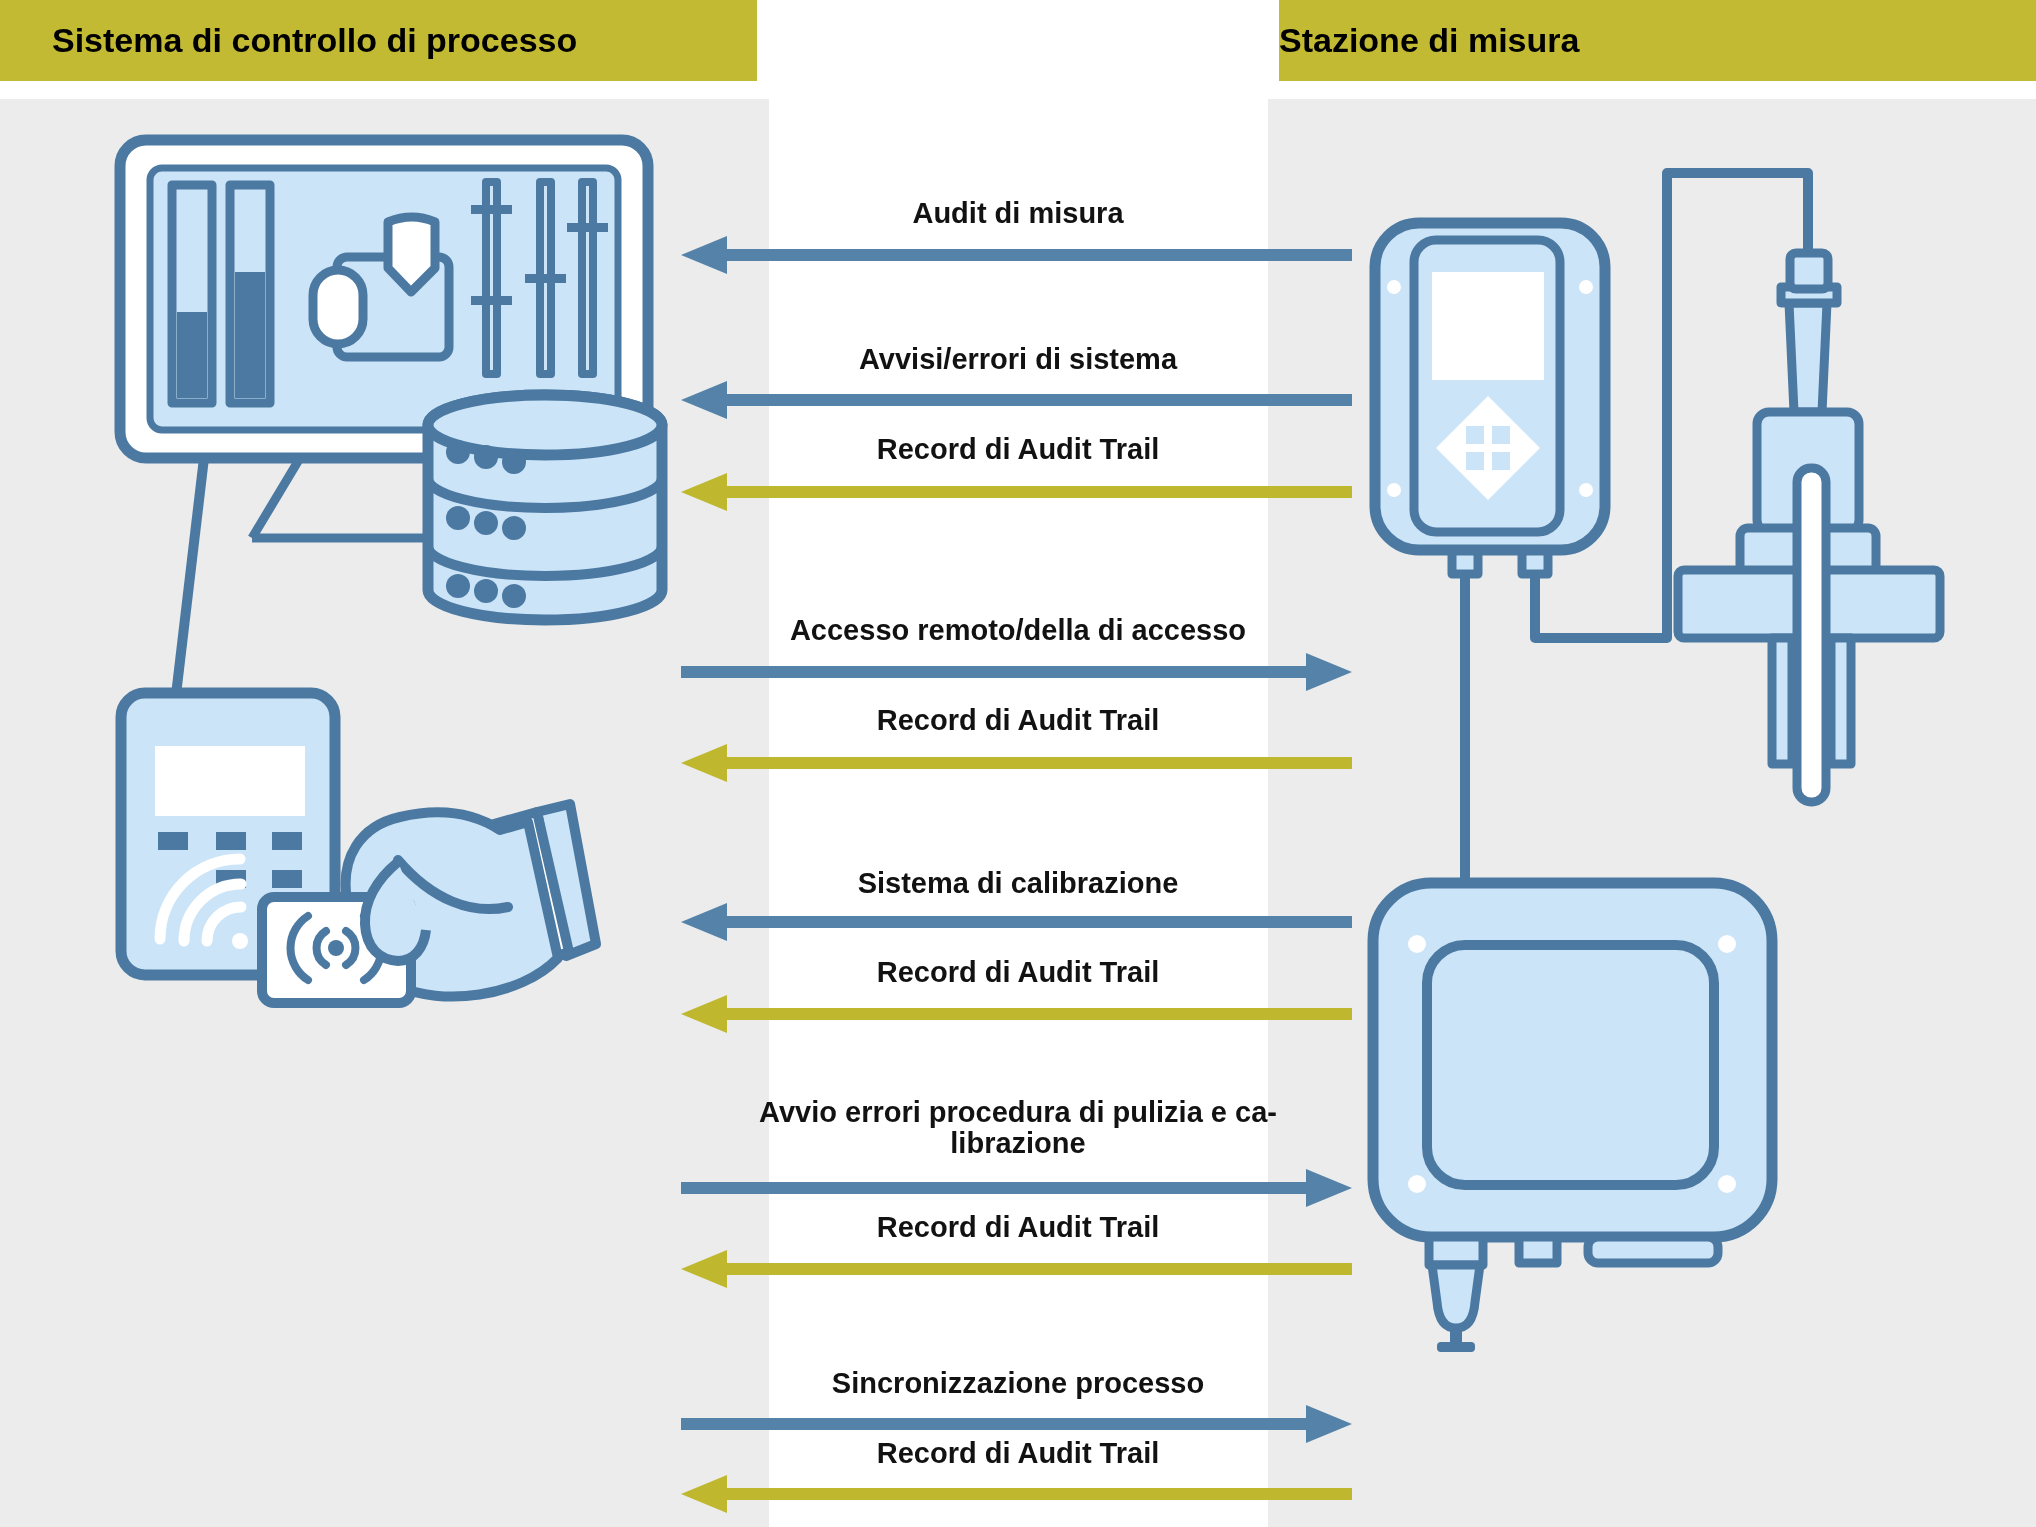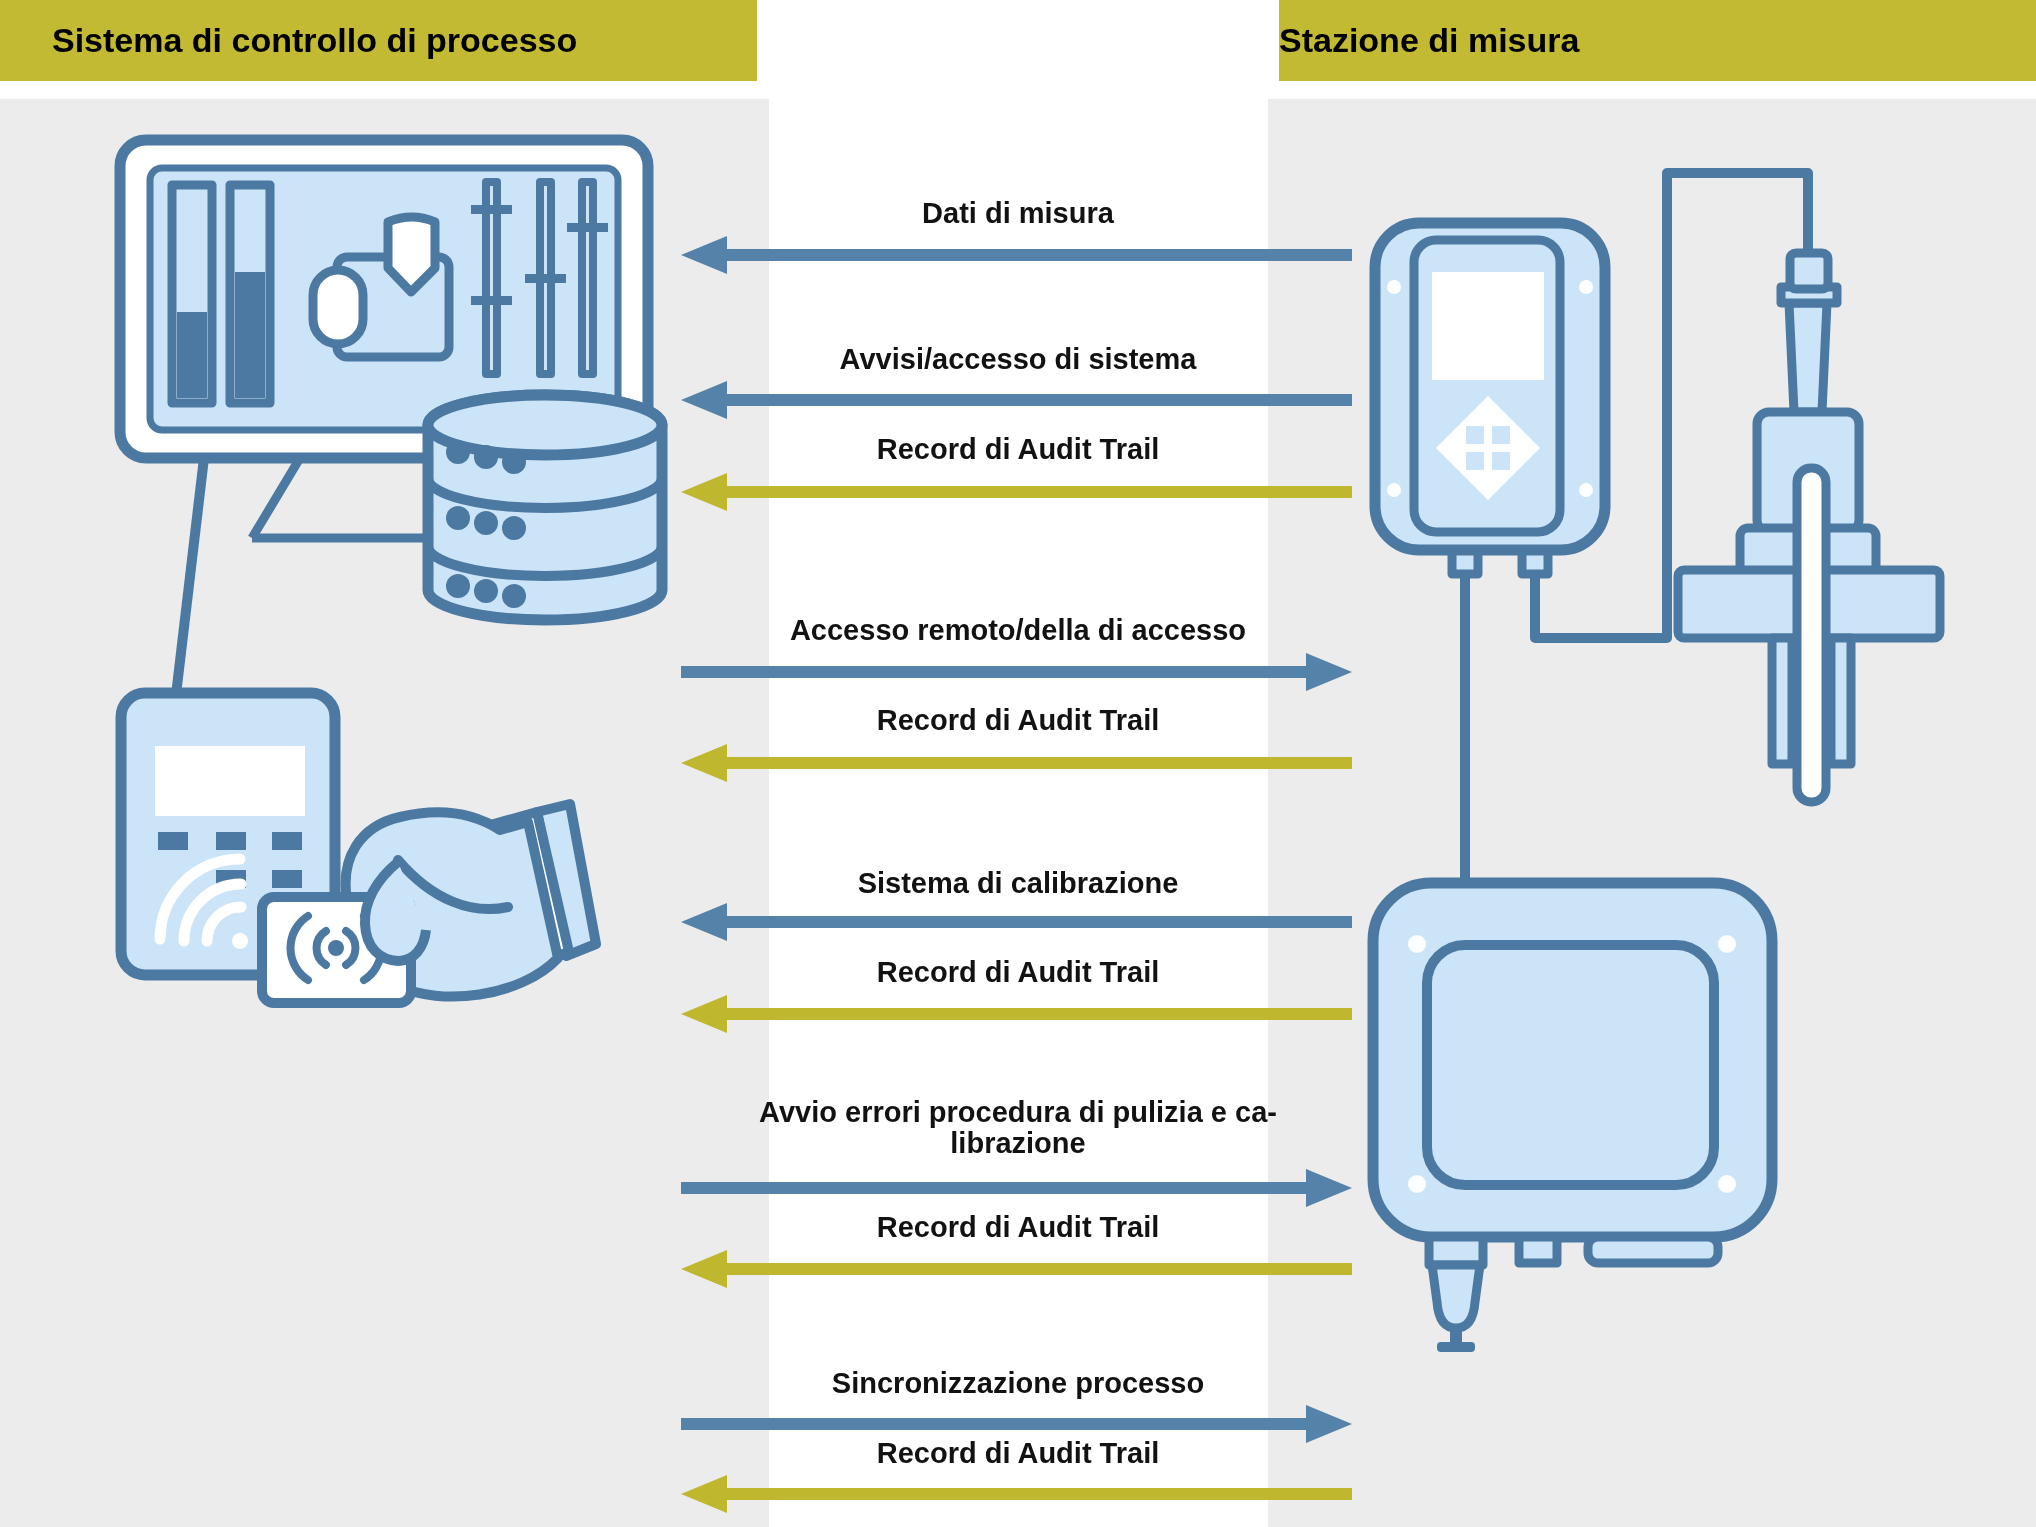--- a/index.html
+++ b/index.html
@@ -188,27 +188,27 @@
 
   <div class="header-row">
     <div class="hdr c1">
       <span>Sistema di controllo di processo</span>
     </div>
     <div class="hdr c3">
       <span>Stazione di misura</span>
     </div>
   </div>
 
-  <div class="lbl" style="top:198px">Dati di misura</div>
+  <div class="lbl" style="top:198px">Audit di misura</div>
   <div class="arr left blue" style="top:236px">
       <i class="head"></i>
       <i class="shaft"></i>
     </div>
 
-  <div class="lbl" style="top:344px">Avvisi/accesso di sistema</div>
+  <div class="lbl" style="top:344px">Avvisi/errori di sistema</div>
   <div class="arr left blue" style="top:381px">
       <i class="head"></i>
       <i class="shaft"></i>
     </div>
 
   <div class="lbl" style="top:434px">Record di Audit Trail</div>
   <div class="arr left olive" style="top:473px">
       <i class="head"></i>
       <i class="shaft"></i>
     </div>

